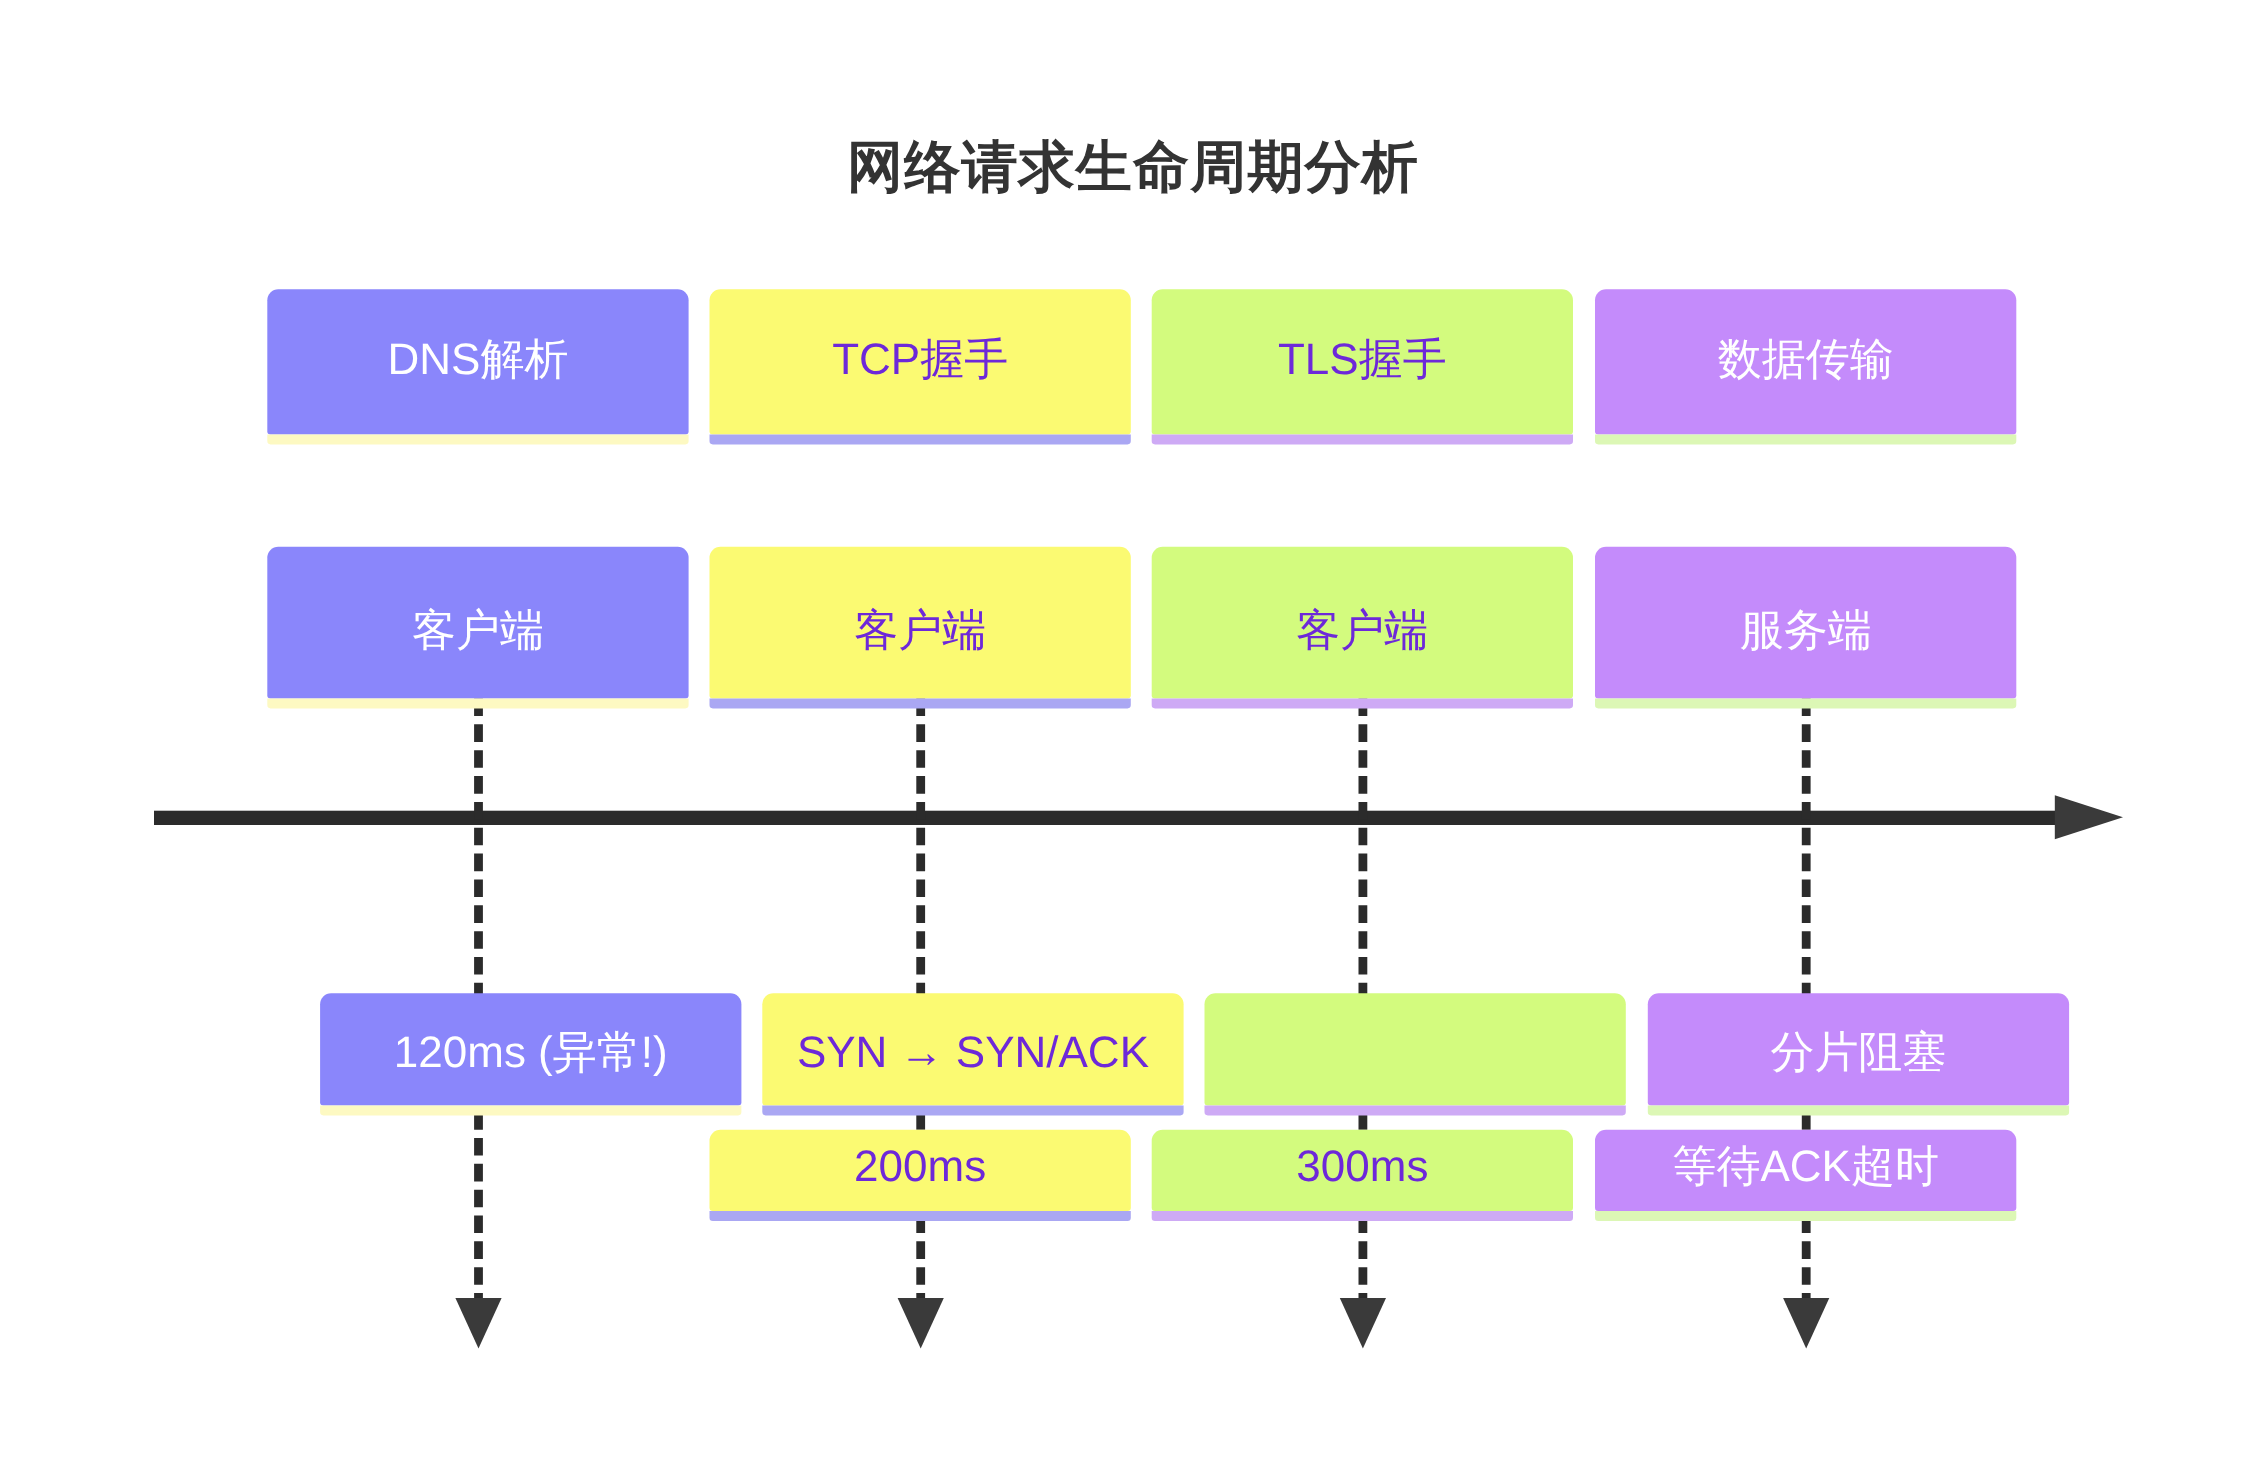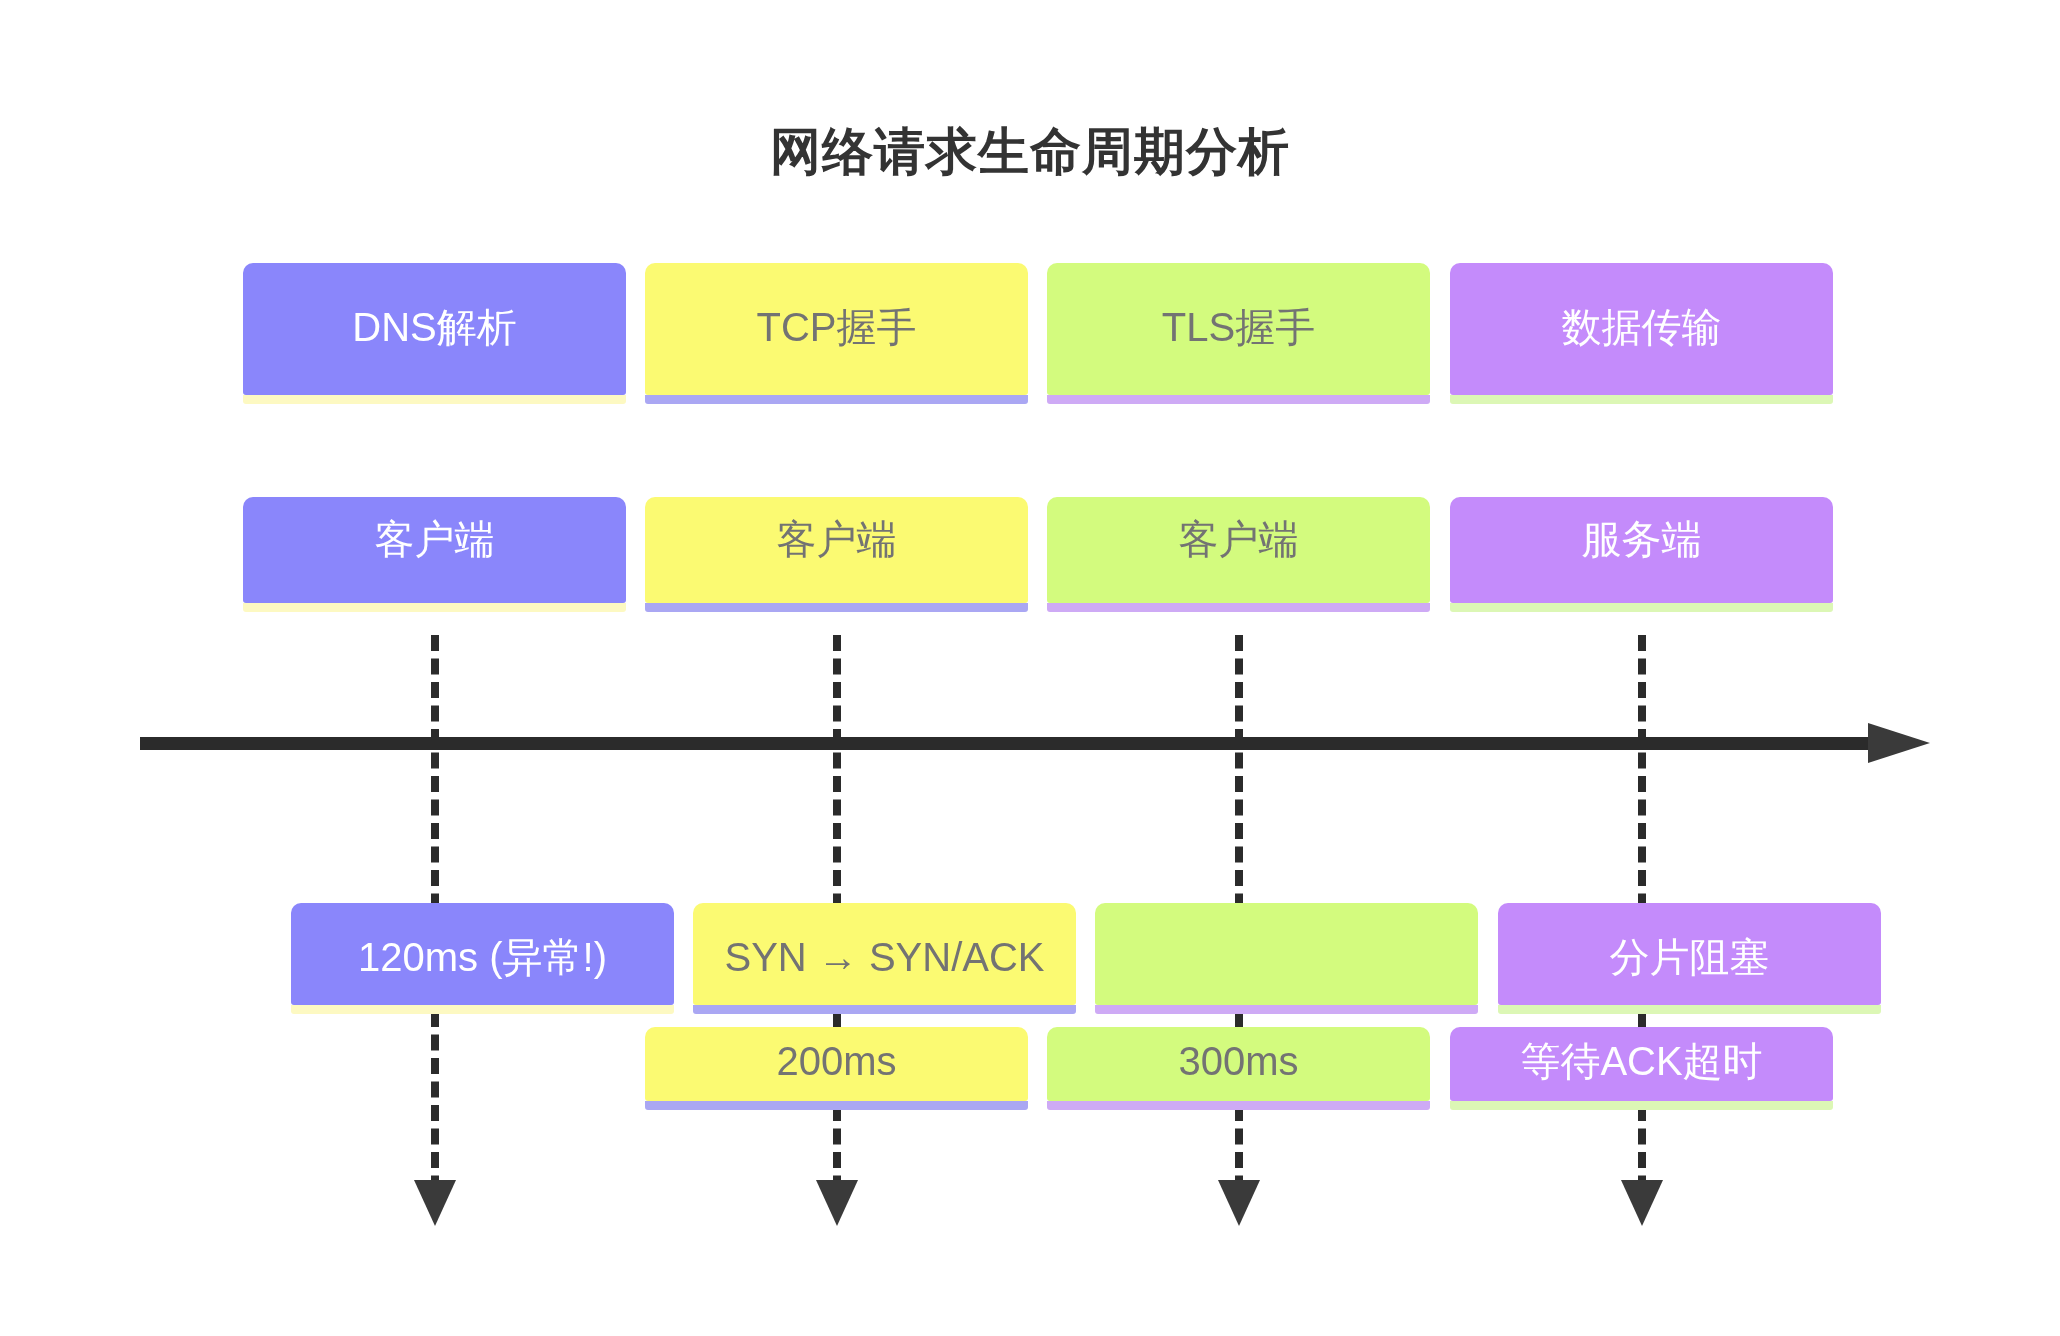--- a/index.html
+++ b/index.html
@@ -114,37 +114,37 @@
     position: absolute;
     left: 0;
     bottom: -9px;
     width: 383px;
     height: 9px;
     border-radius: 0 0 3px 3px;
   }
 
   
   .row-stage  { top: 263px;  height: 132px; padding-top: 42px; }
-  .row-actor  { top: 497px;  height: 106px; padding-top: 20px; }
+  .row-actor  { top: 497px;  height: 138px; padding-top: 54px; }
   .row-detail { top: 903px;  height: 102px; padding-top: 32px; margin-left: 48px; }
   .row-extra  { top: 1027px; height: 74px; padding-top: 12px; }
 
   
   .fill-indigo { background: #8a86fb; }
   .fill-yellow { background: #fbfa72; }
   .fill-green  { background: #d3fb7e; }
   .fill-violet { background: #c48bfb; }
 
   .bar-indigo { background: #aaa7f3; }
   .bar-yellow { background: #fdf9c2; }
   .bar-green  { background: #dcf7b5; }
   .bar-violet { background: #ceaaf5; }
 
   .text-light { color: #ffffff; }
-  .text-dark  { color: #737373; }
+  .text-dark  { color: #6d28d9; }
 </style>
 </head>
 <body>
 
 <div id="stage">
 
   <div id="diagram-title">网络请求生命周期分析</div>
 
   <div id="timeline-axis">
     <div class="axis-line"></div>

